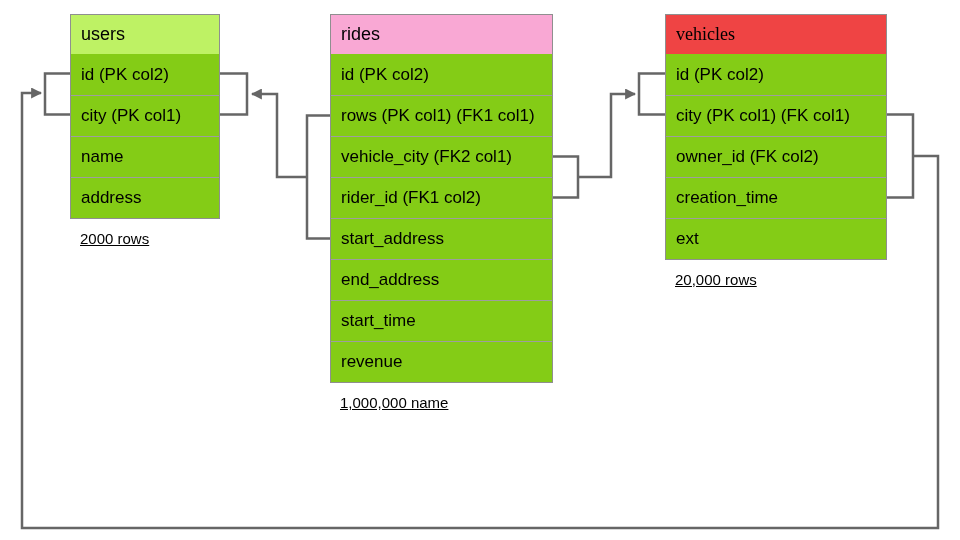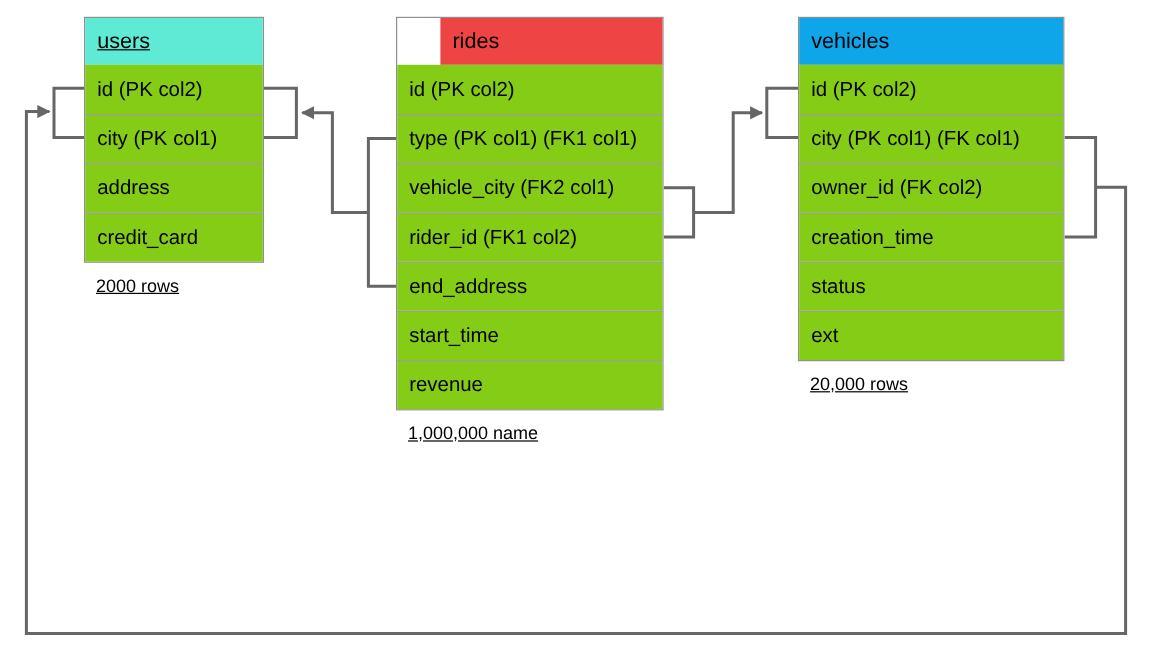--- a/index.html
+++ b/index.html
@@ -45,47 +45,47 @@
   <path class="connector" d="M 665 73.5 H 639 V 114.5 H 665" stroke="#666666"></path>
   <path class="connector" d="M 887 114.5 H 913 V 197.5 H 887" stroke="#666666"></path>
 
   <path class="connector" marker-end="url(#arrowhead)" d="M 307 177 H 277 V 94 H 252" stroke="#666666"></path>
   <path class="connector" marker-end="url(#arrowhead)" d="M 578 177 H 611 V 94 H 635" stroke="#666666"></path>
   <path class="connector" marker-end="url(#arrowhead)" d="M 913 156 H 938 V 528 H 22 V 93 H 41" stroke="#666666"></path>
 </svg>
 
 <div class="erd-table users-tbl">
   <div class="tbox">
-    <div class="thead" style="background: #5eead4; text-decoration: underline;">users</div>
+    <div class="thead" style="background: #bef264;">users</div>
     <div class="trow" style="border-top-width:0">id (PK col2)</div>
     <div class="trow">city (PK col1)</div>
+    <div class="trow">name</div>
     <div class="trow">address</div>
-    <div class="trow">credit_card</div>
   </div>
   <div class="rowcount">2000 rows</div>
 </div>
 
 <div class="erd-table rides-tbl">
   <div class="tbox">
-    <div class="thead" style="background: #ef4444; margin-left: 36px;">rides</div>
+    <div class="thead" style="background: #f9a8d4;">rides</div>
     <div class="trow" style="border-top-width:0">id (PK col2)</div>
-    <div class="trow">type (PK col1) (FK1 col1)</div>
+    <div class="trow">rows (PK col1) (FK1 col1)</div>
     <div class="trow">vehicle_city (FK2 col1)</div>
     <div class="trow">rider_id (FK1 col2)</div>
+    <div class="trow">start_address</div>
     <div class="trow">end_address</div>
     <div class="trow">start_time</div>
     <div class="trow">revenue</div>
   </div>
   <div class="rowcount">1,000,000 name</div>
 </div>
 
 <div class="erd-table vehicles-tbl">
   <div class="tbox">
-    <div class="thead" style="background: #0ea5e9;">vehicles</div>
+    <div class="thead" style="background: #ef4444; font-family: Liberation Serif, serif;">vehicles</div>
     <div class="trow" style="border-top-width:0">id (PK col2)</div>
     <div class="trow">city (PK col1) (FK col1)</div>
     <div class="trow">owner_id (FK col2)</div>
     <div class="trow">creation_time</div>
-    <div class="trow">status</div>
     <div class="trow">ext</div>
   </div>
   <div class="rowcount">20,000 rows</div>
 </div>
 
 </body></html>

